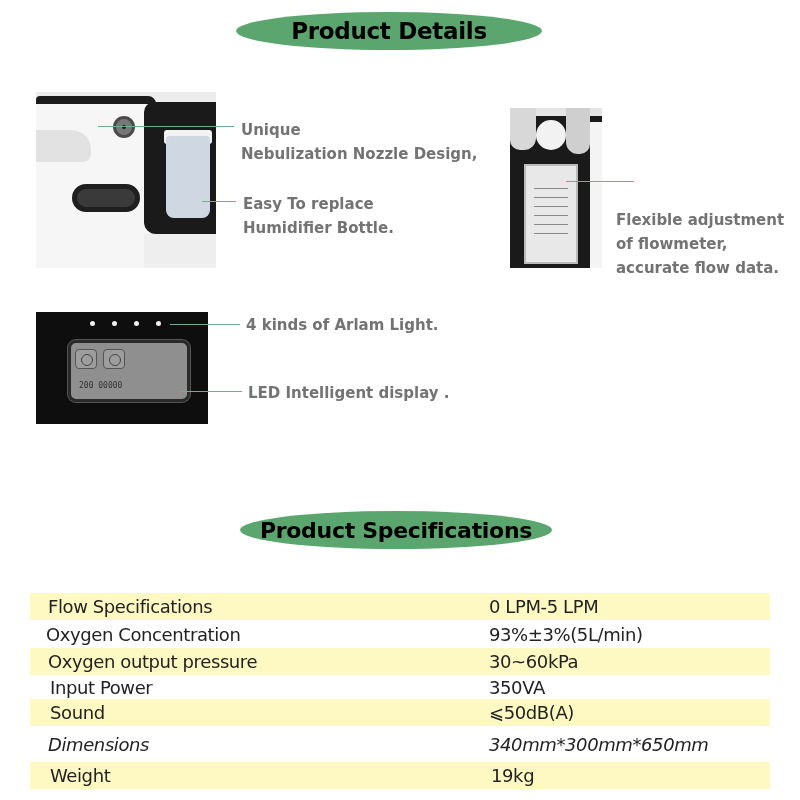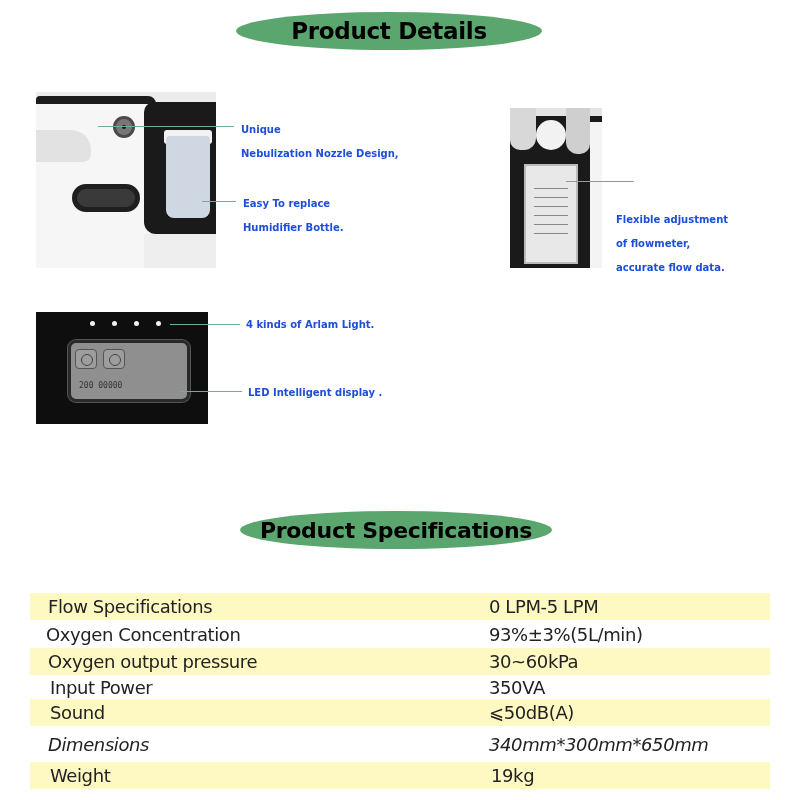--- a/index.html
+++ b/index.html
@@ -22,22 +22,22 @@
   #banner-details { left: 236px; top: 12px; width: 306px; height: 38px; }
   #banner-details span { font-size: 23px; }
   #banner-specs { left: 240px; top: 511px; width: 312px; height: 38px; }
   #banner-specs span { font-size: 22px; }
 
   .callout-line { position: absolute; height: 1px; background: #6fae8e; }
   .callout-text {
     position: absolute;
     font-family: "DejaVu Sans", sans-serif;
     font-weight: bold;
-    font-size: 10px;
-    color: #1d4ed8;
+    font-size: 15px;
+    color: #737373;
     line-height: 24px;
     white-space: nowrap;
   }
 
   
   #photo-concentrator { position: absolute; left: 36px; top: 92px; width: 180px; height: 176px; background: #f4f4f4; overflow: hidden; }
   #photo-concentrator .body { position: absolute; left: 0; top: 0; width: 180px; height: 176px; background: #ececec; }
   #photo-concentrator .topcap { position: absolute; left: 0; top: 4px; width: 120px; height: 8px; background: #1c1c1c; border-radius: 4px 8px 0 0; }
   #photo-concentrator .front { position: absolute; left: 0; top: 12px; width: 115px; height: 164px; background: #f6f6f6; }
   #photo-concentrator .notch { position: absolute; left: 0; top: 38px; width: 55px; height: 32px; background: #e2e2e2; border-radius: 0 20px 8px 0; }

